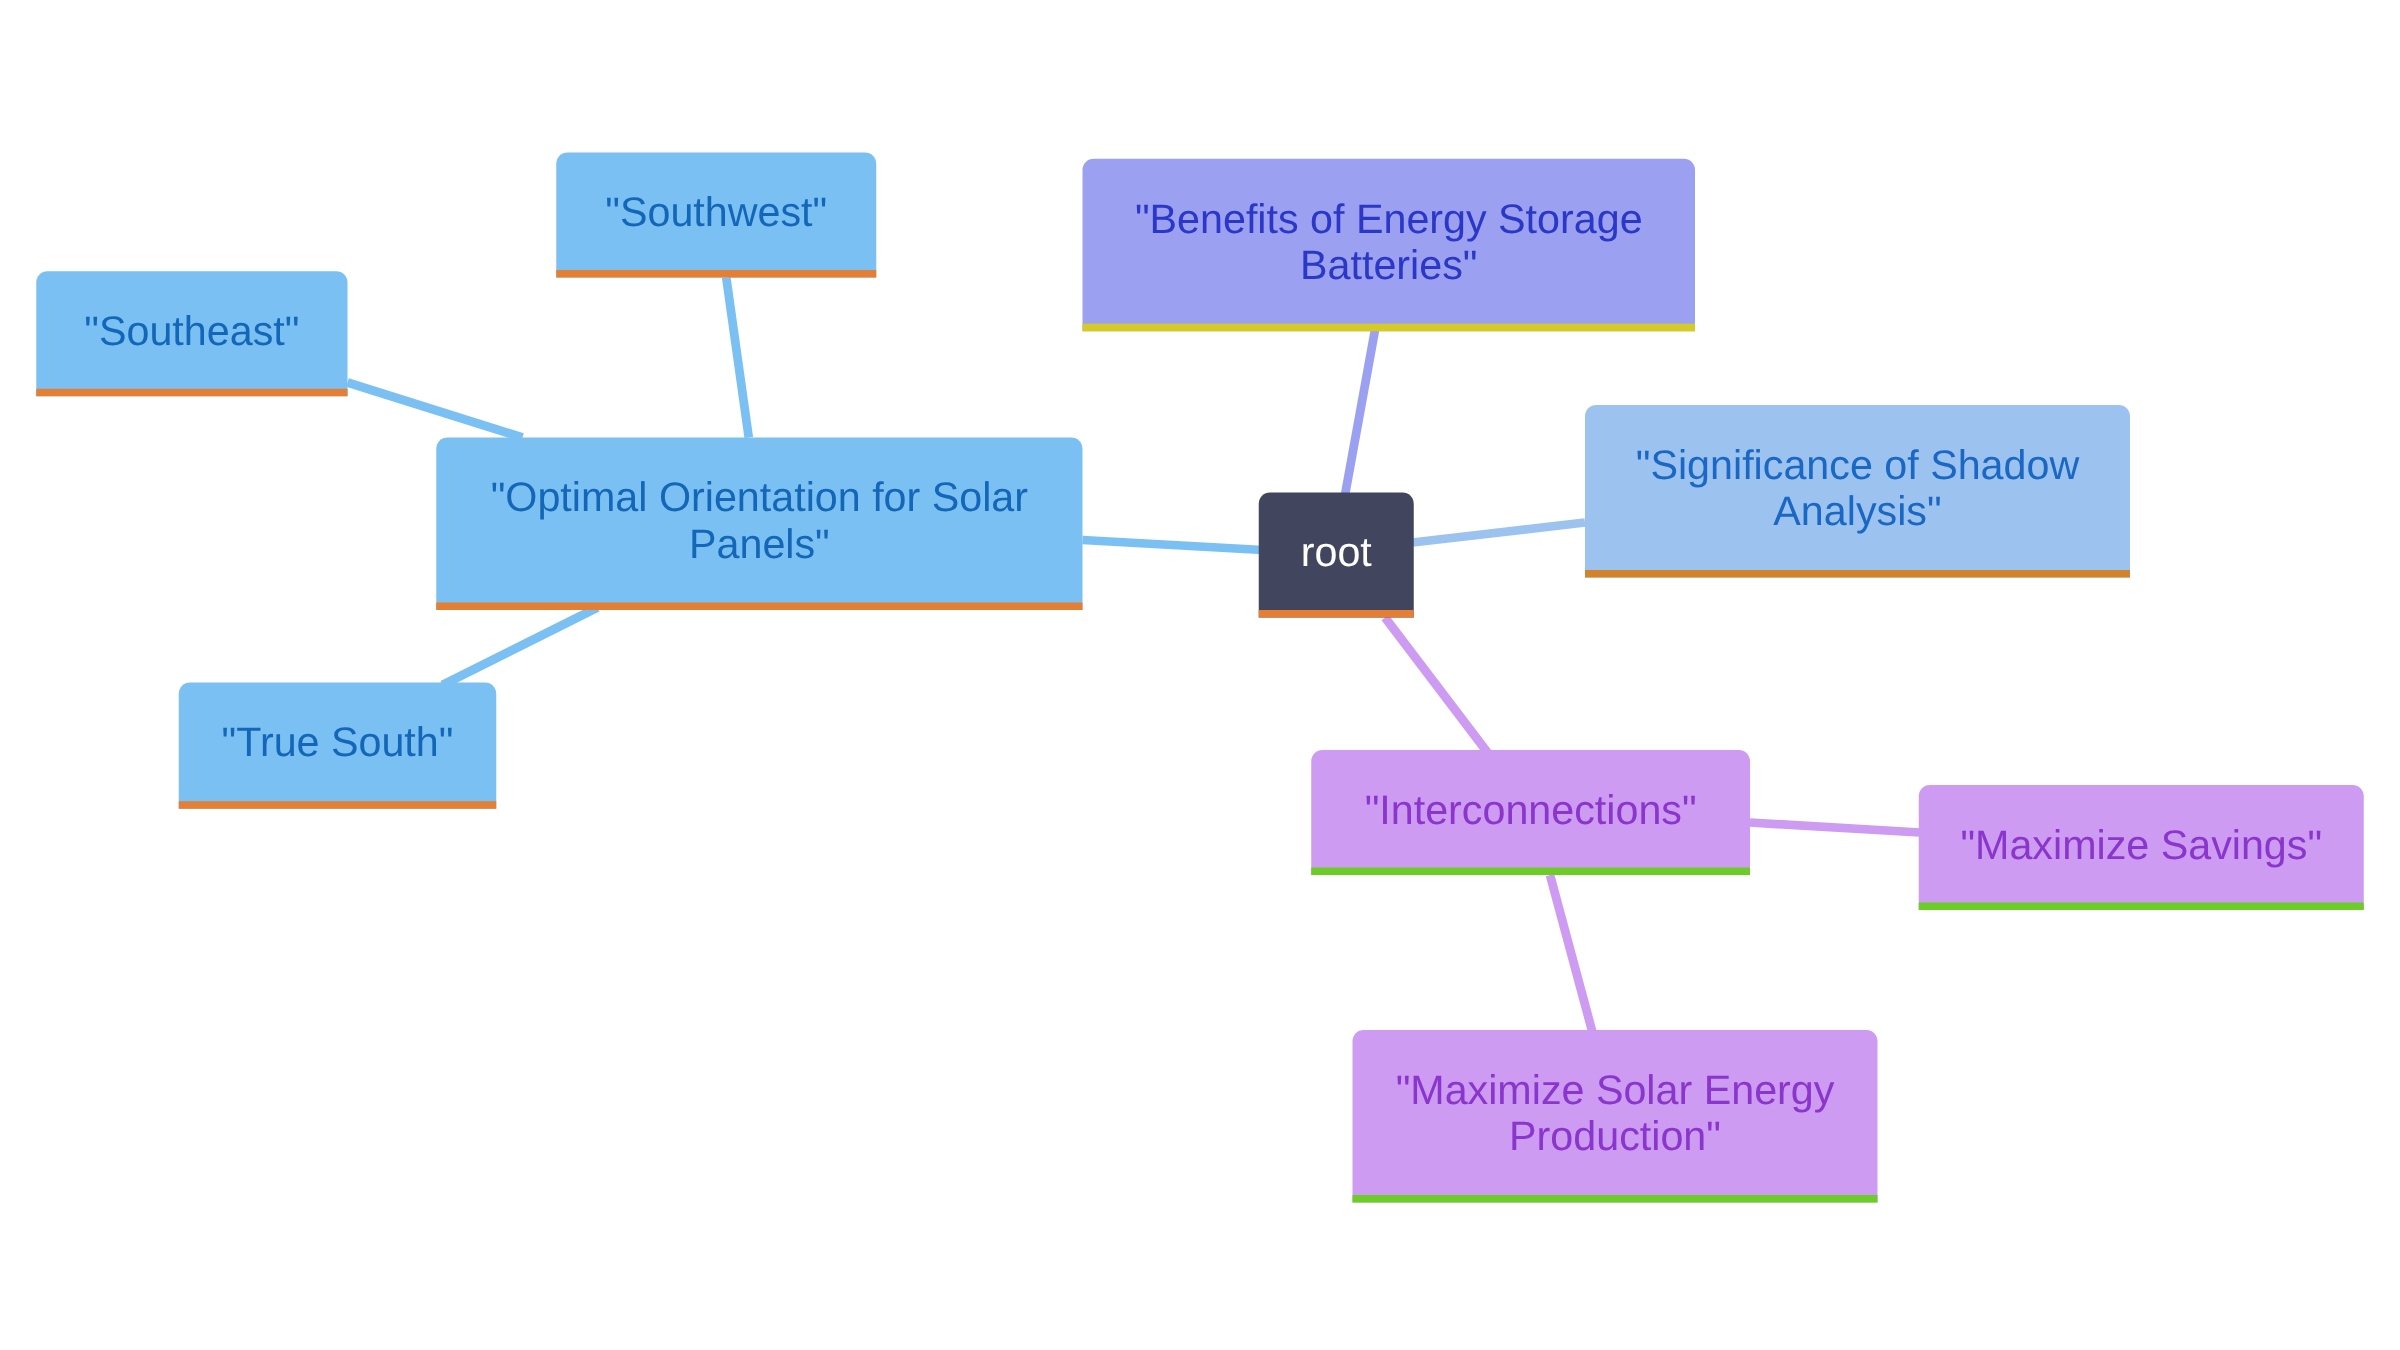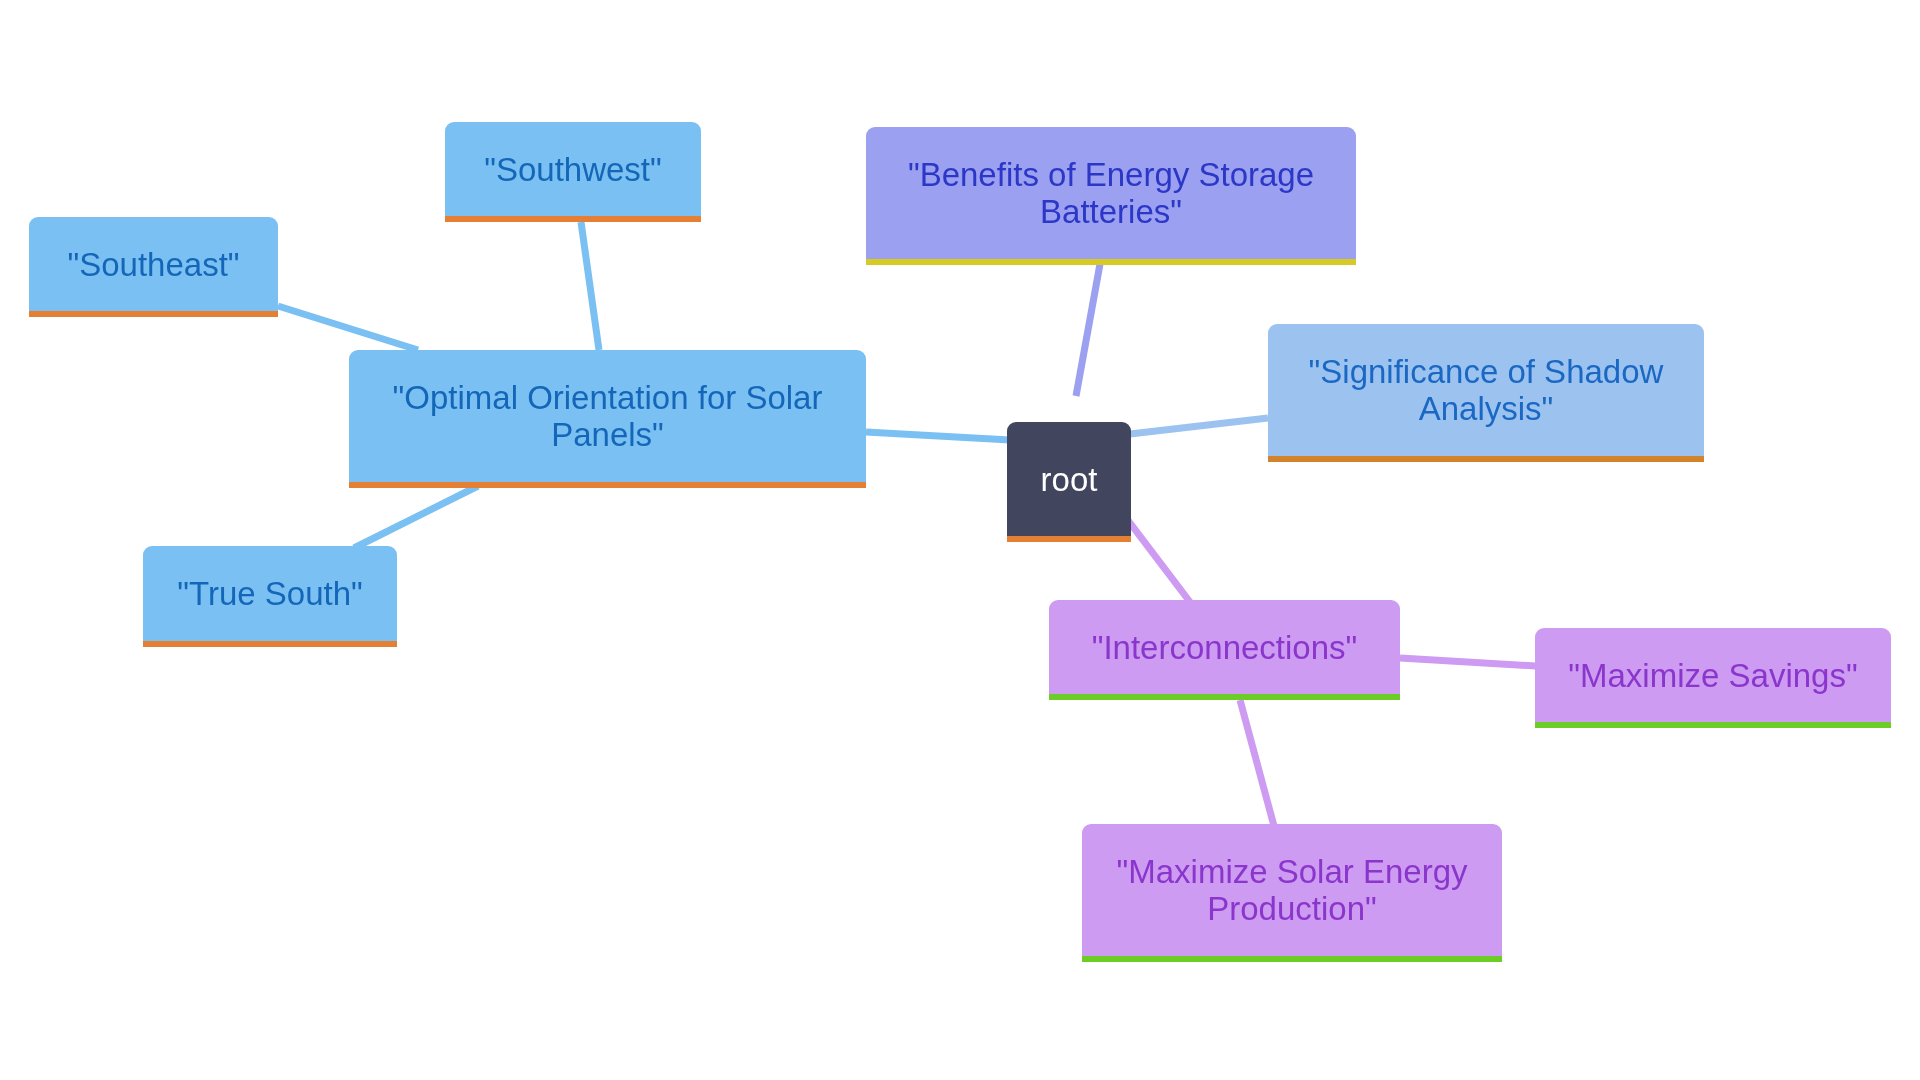--- a/index.html
+++ b/index.html
@@ -30,21 +30,21 @@
   <line x1="599" y1="350" x2="581" y2="222" stroke="#7bc0f2" stroke-width="7"></line>
   <line x1="418" y1="350" x2="278" y2="306" stroke="#7bc0f2" stroke-width="7"></line>
   <line x1="478" y1="486" x2="354" y2="548" stroke="#7bc0f2" stroke-width="7"></line>
   <line x1="1076" y1="396" x2="1100" y2="264" stroke="#9ba0f1" stroke-width="7"></line>
   <line x1="1130" y1="434" x2="1268" y2="418" stroke="#9cc3ef" stroke-width="7"></line>
   <line x1="1108" y1="494" x2="1190" y2="602" stroke="#cd9bf1" stroke-width="7"></line>
   <line x1="1400" y1="658" x2="1536" y2="666" stroke="#cd9bf1" stroke-width="7"></line>
   <line x1="1240" y1="700" x2="1274" y2="826" stroke="#cd9bf1" stroke-width="7"></line>
 </svg>
 
-<div class="node root" style="left:1007px;top:394px;width:124px;height:120px;margin-top:28px;">
+<div class="node root" style="left:1007px;top:394px;width:124px;height:100px;">
   <span class="label">root</span>
   <span class="bar"></span>
 </div>
 
 <div class="node blue" style="left:349px;top:350px;width:517px;height:138px;">
   <span class="label">"Optimal Orientation for Solar Panels"</span>
   <span class="bar"></span>
 </div>
 
 <div class="node blue" style="left:445px;top:122px;width:256px;height:100px;">

